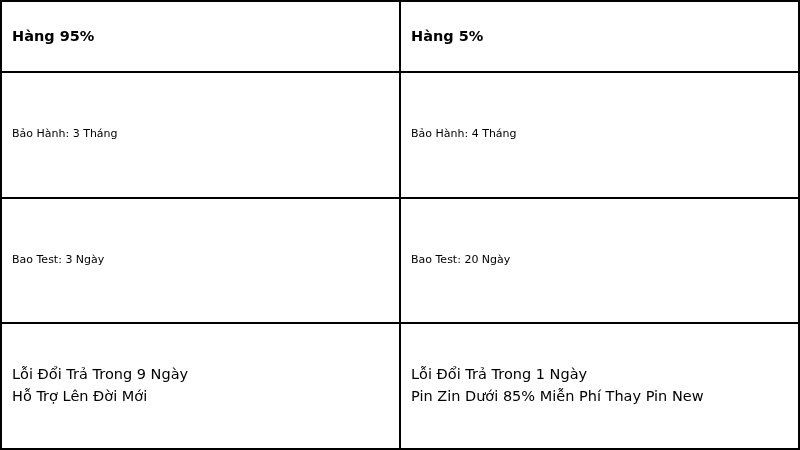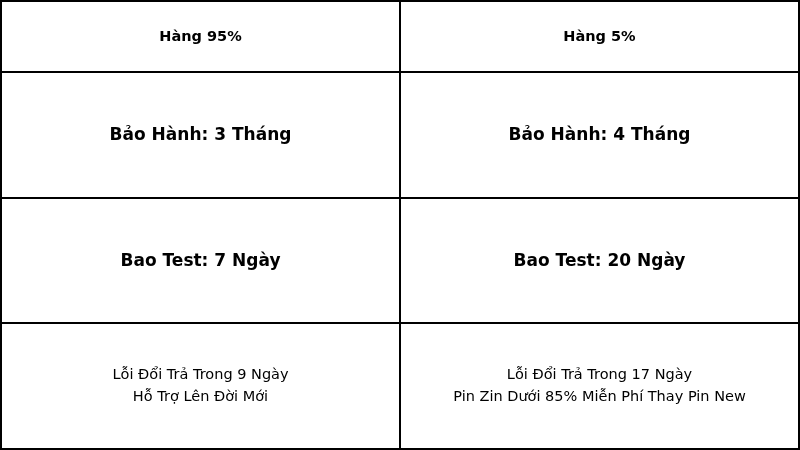--- a/index.html
+++ b/index.html
@@ -15,33 +15,32 @@
     overflow: hidden;
   }
   .comparison-table {
     width: 800px;
     height: 450px;
     border-collapse: collapse;
     table-layout: fixed;
   }
   .comparison-table td {
     border: 2px solid #000000;
-    text-align: center;
     vertical-align: middle;
     padding: 4px 10px;
     line-height: 1.5;
   }
   .comparison-table tr.header-row td {
     font-weight: bold;
     font-size: 14.5px;
     height: 52px;
   }
   .comparison-table tr.body-row td {
-    font-size: 17px;
-    font-weight: bold;
+    font-size: 11px;
+    font-weight: normal;
     height: 100px;
     border-radius: 9px;
   }
   .comparison-table tr.last-row td {
     font-size: 14.5px;
     height: 100px;
   }
   .cell-line {
     display: block;
   }
@@ -58,30 +57,30 @@
     <tr class="body-row">
       <td>
         <span class="cell-line">Bảo Hành: 3 Tháng</span>
       </td>
       <td>
         <span class="cell-line">Bảo Hành: 4 Tháng</span>
       </td>
     </tr>
     <tr class="body-row">
       <td>
-        <span class="cell-line">Bao Test: 7 Ngày</span>
+        <span class="cell-line">Bao Test: 3 Ngày</span>
       </td>
       <td>
         <span class="cell-line">Bao Test: 20 Ngày</span>
       </td>
     </tr>
     <tr class="last-row">
       <td>
         <span class="cell-line">Lỗi Đổi Trả Trong 9 Ngày</span>
         <span class="cell-line">Hỗ Trợ Lên Đời Mới</span>
       </td>
       <td>
-        <span class="cell-line">Lỗi Đổi Trả Trong 17 Ngày</span>
+        <span class="cell-line">Lỗi Đổi Trả Trong 1 Ngày</span>
         <span class="cell-line">Pin Zin Dưới 85% Miễn Phí Thay Pin New</span>
       </td>
     </tr>
   </tbody>
 </table>
 
 </body></html>

